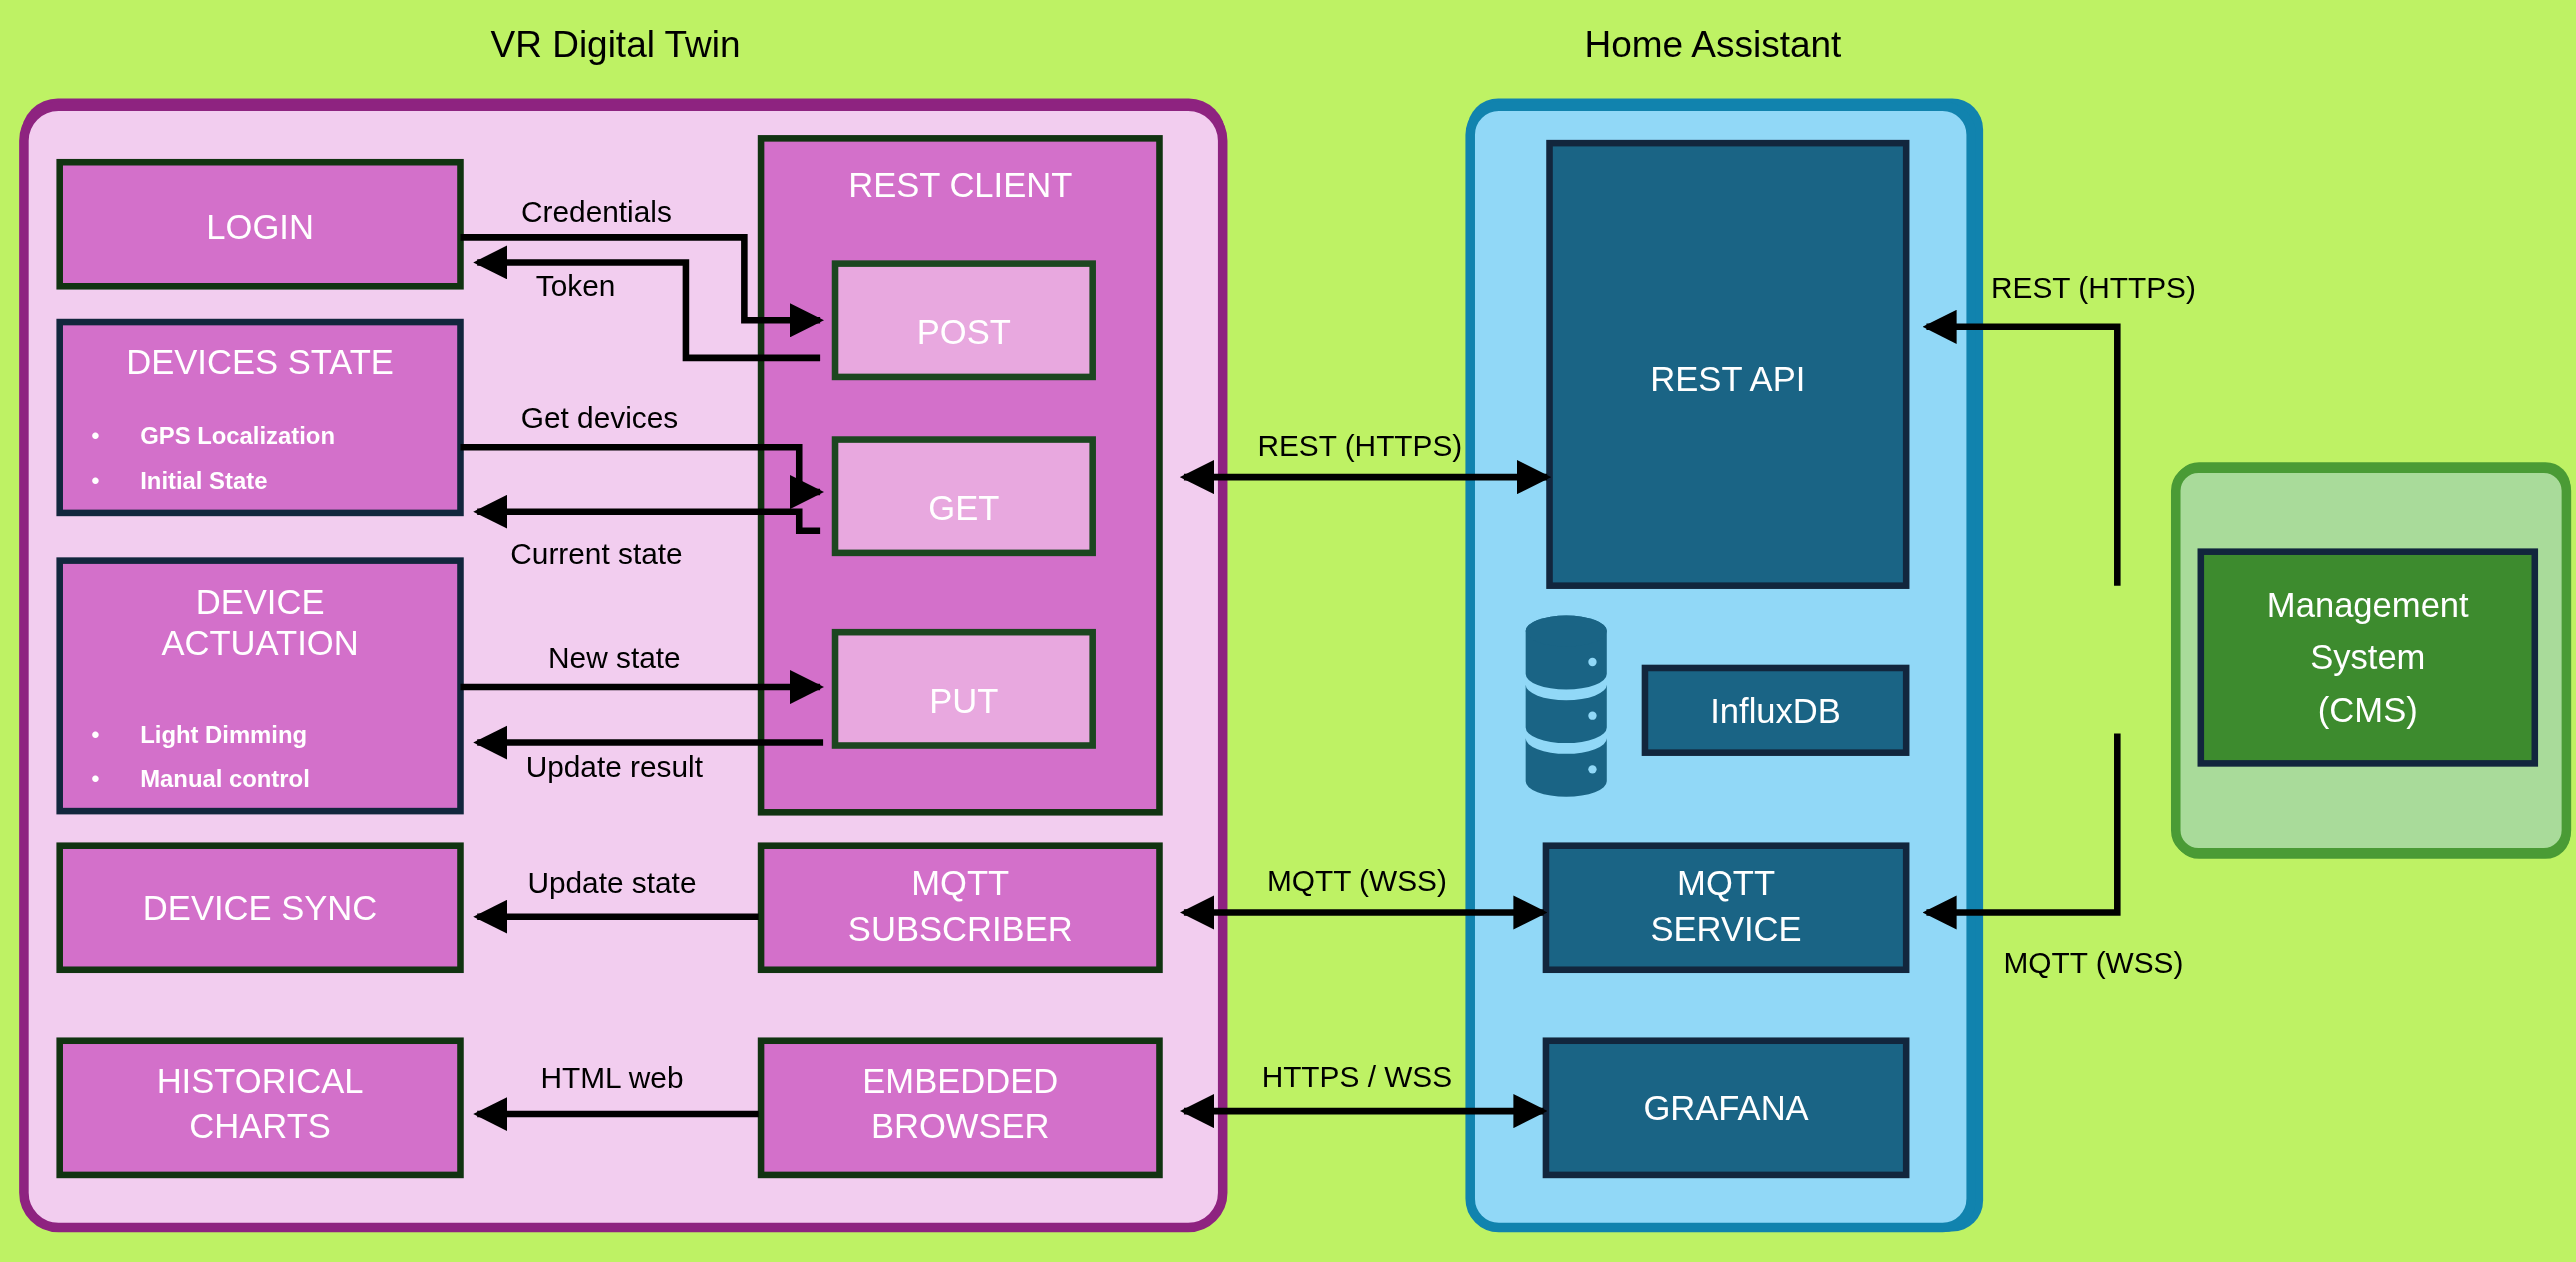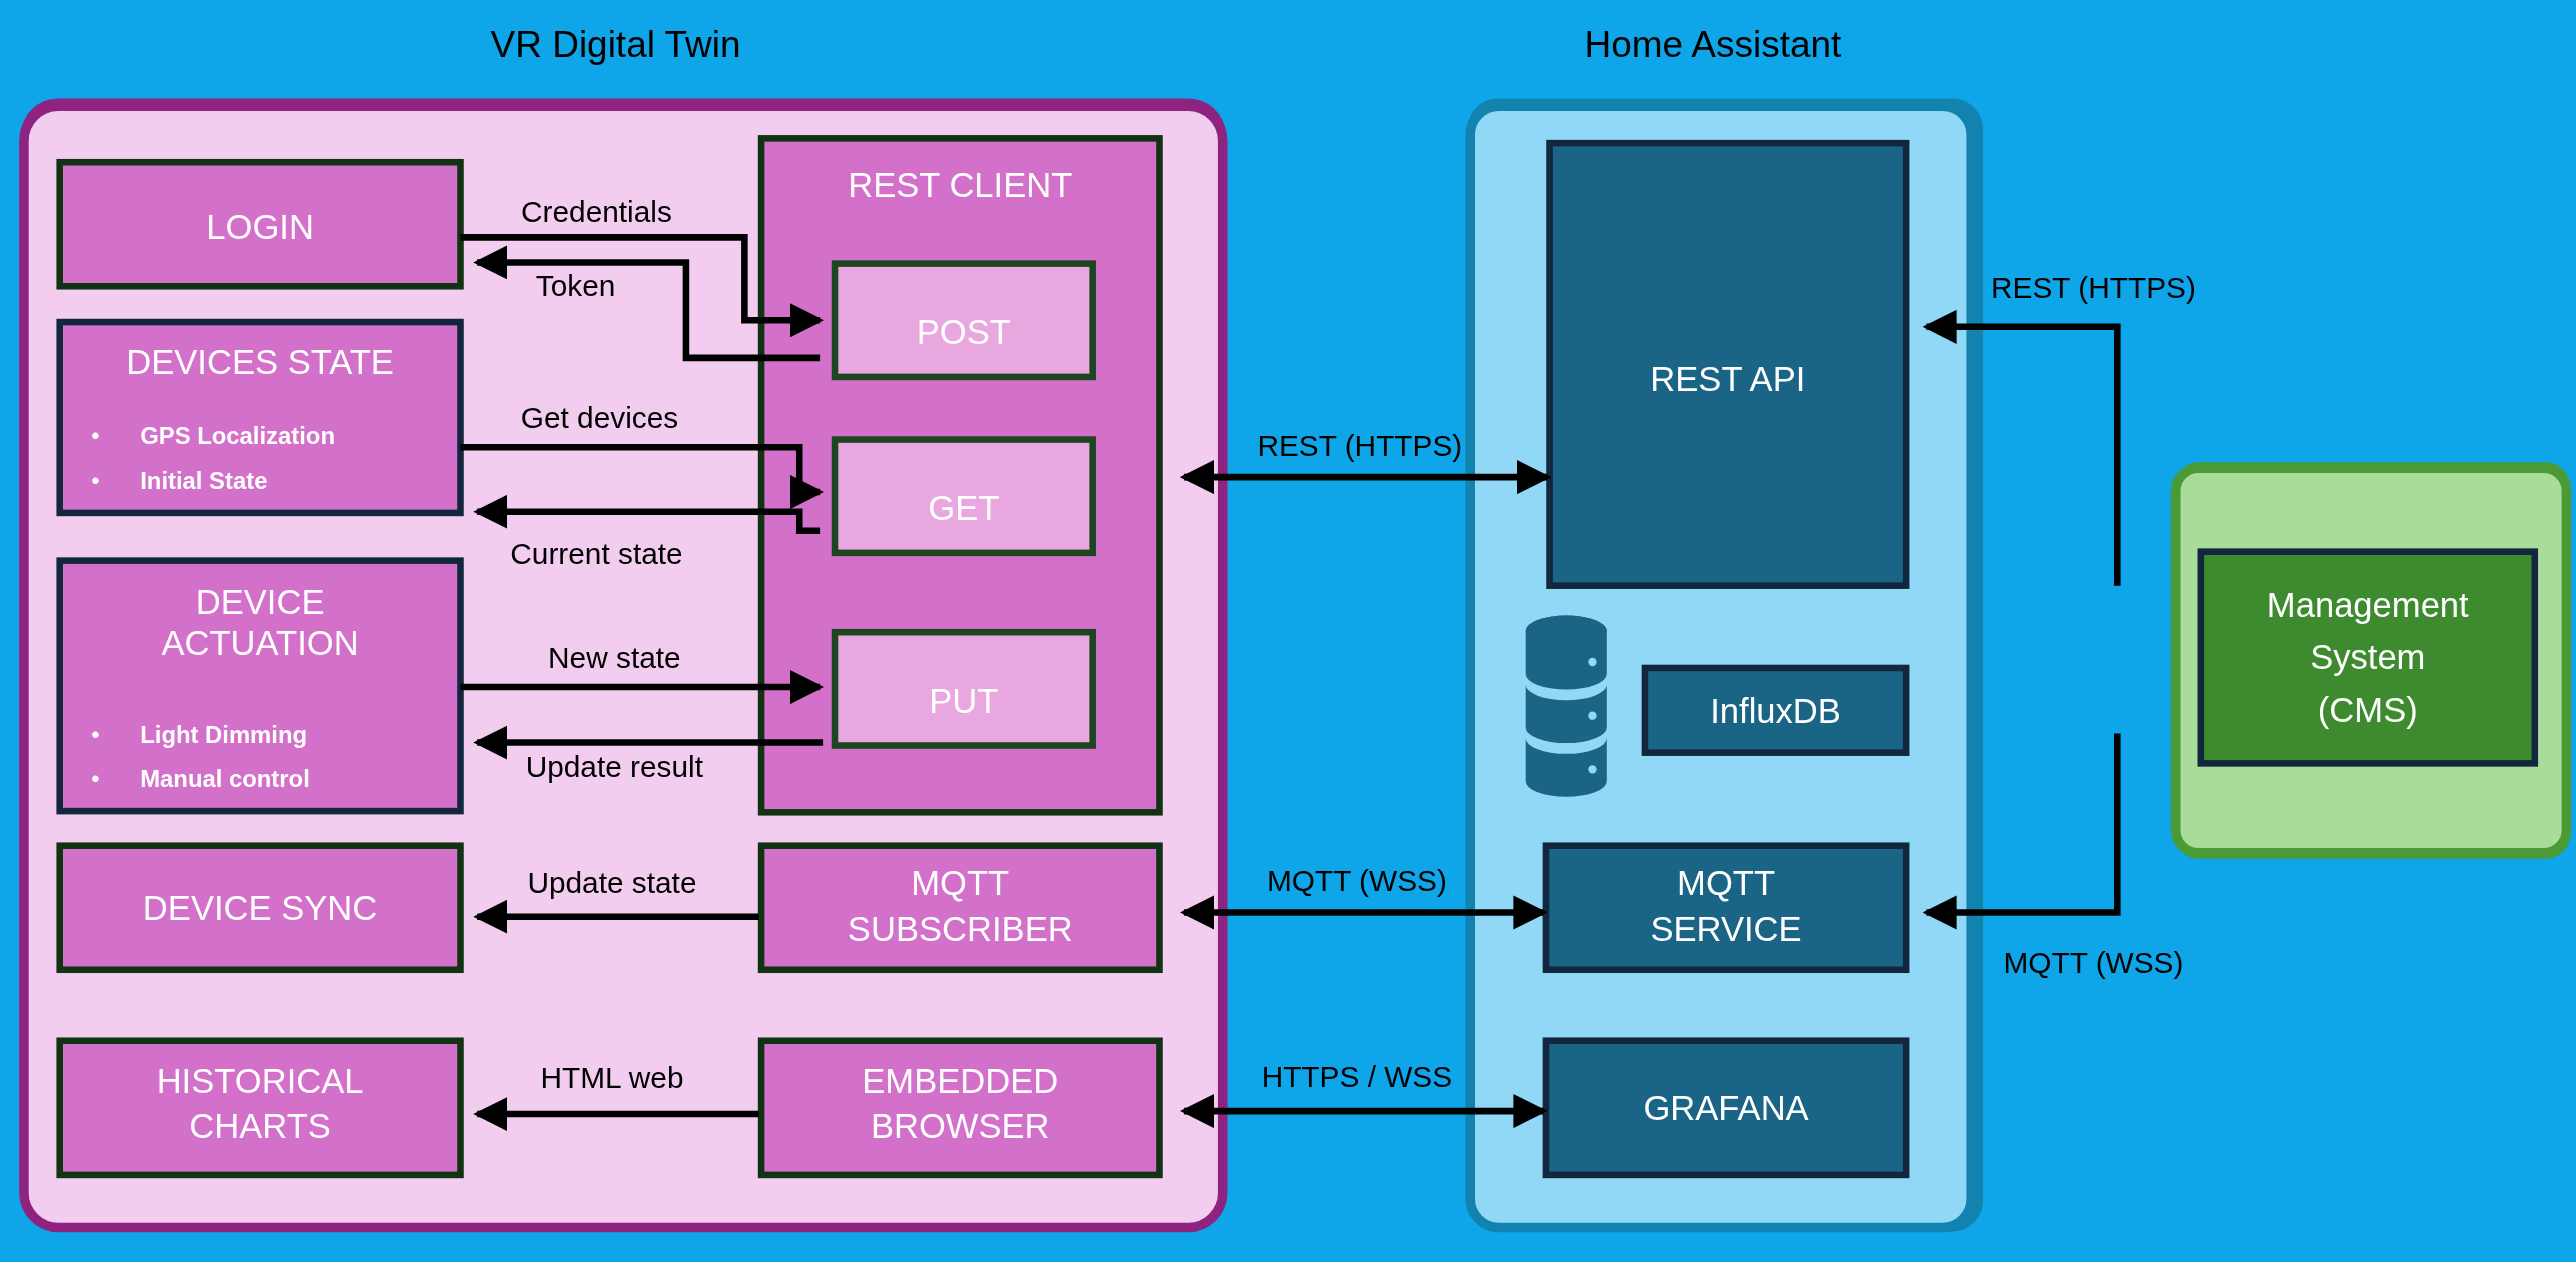--- a/index.html
+++ b/index.html
@@ -10,21 +10,21 @@
   body {
     width: 2576px;
     height: 1262px;
     font-family: "Liberation Sans", sans-serif;
     overflow: hidden;
   }
   #stage {
     position: relative;
     width: 2576px;
     height: 1262px;
-    background: #0ea5e9;
+    background: #bef264;
   }
   svg.layer {
     position: absolute;
     left: 0;
     top: 0;
     width: 2576px;
     height: 1262px;
   }
   .panel-title {
     font-size: 62px;

